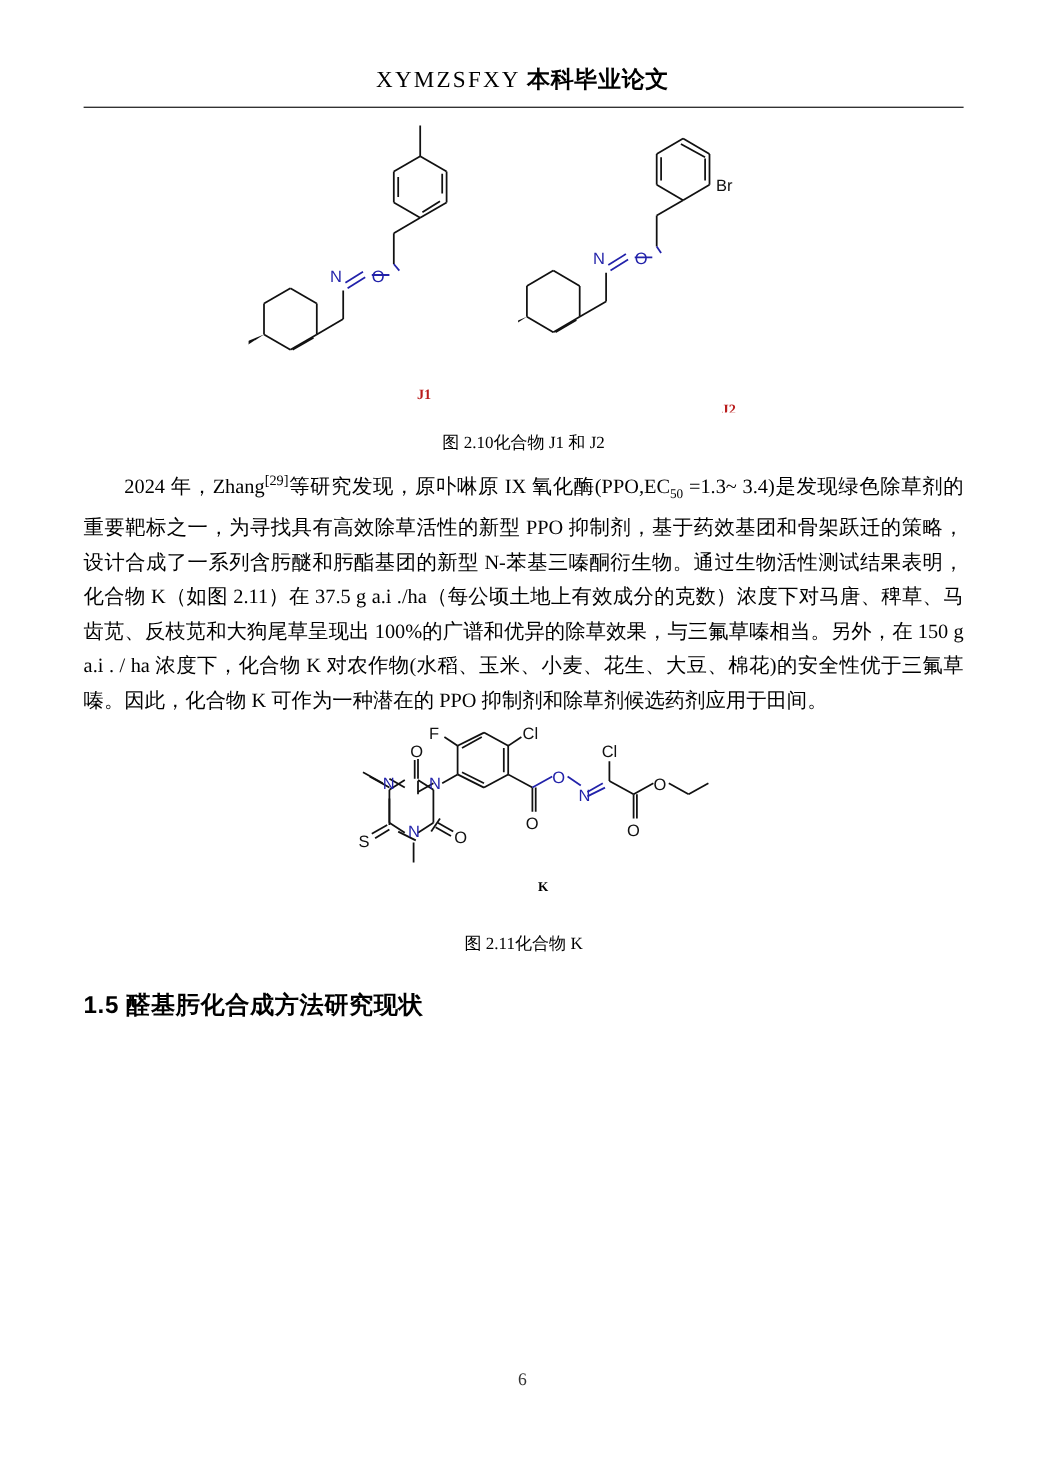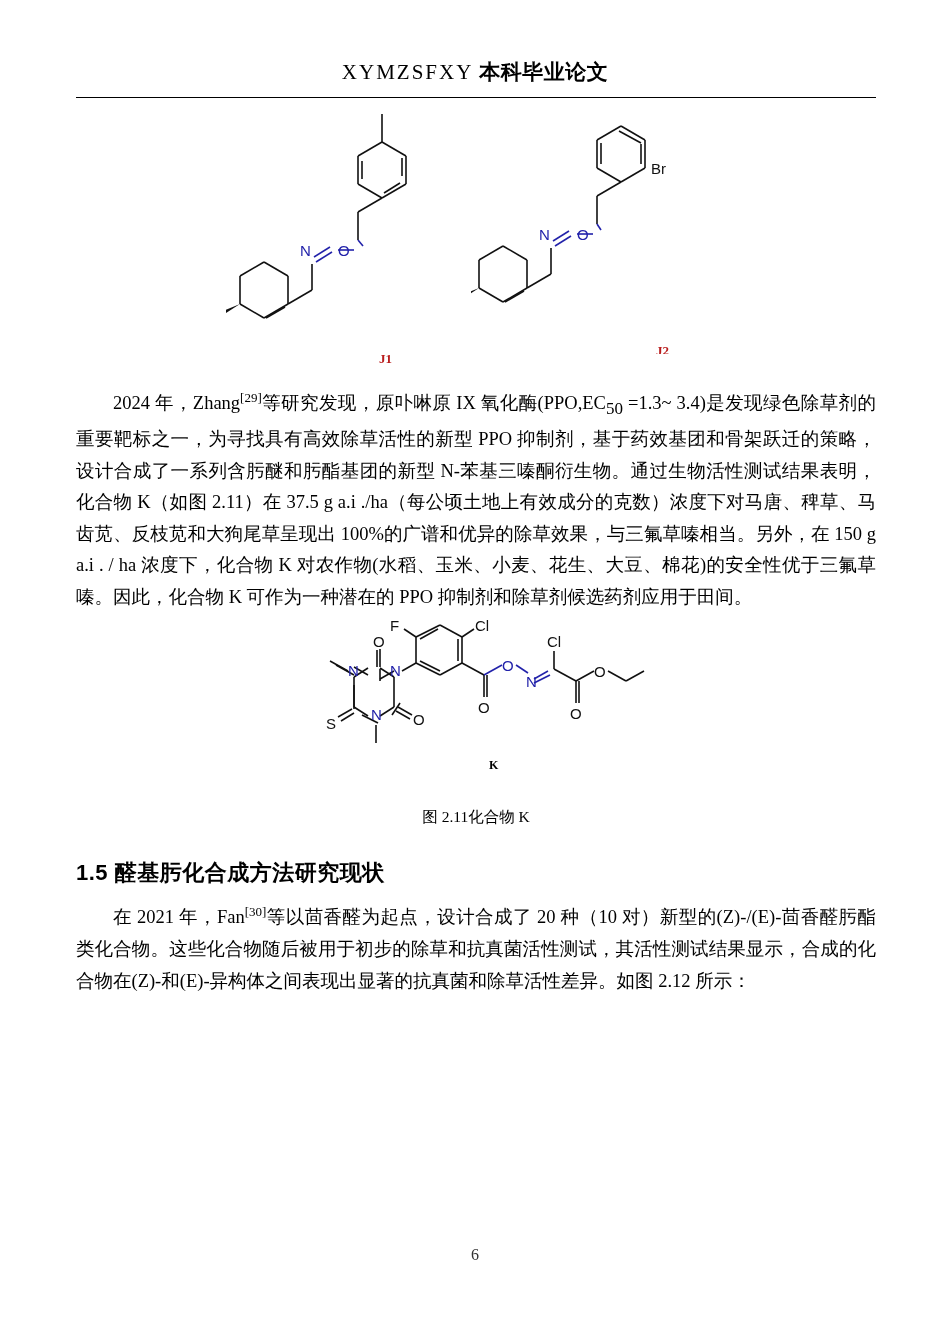--- a/index.html
+++ b/index.html
@@ -77,21 +77,21 @@
   .struct-label {
     position: absolute;
     font-family: "Liberation Serif", "DejaVu Serif", serif;
     font-weight: 700;
     font-size: 13px;
     color: #b91c1c;
   }
   .label-j1 { left: 303px; top: 247px; }
   .label-j2 {
     left: 580px;
-    top: 240px;
+    top: 261px;
     height: 10px;
     overflow: hidden;   
     line-height: 13px;
   }
 
   .fig-caption {
     width: 800px;
     text-align: center;
     font-size: 15.5px;
     margin-top: 18px;
@@ -102,21 +102,21 @@
   .para {
     font-size: 18.5px;
     line-height: 31.5px;
     text-align: justify;
     text-justify: inter-ideograph;
     margin: 8px 0 0 0;
     font-family: "Liberation Serif", "DejaVu Serif", serif;
   }
   .para.indent { text-indent: 2em; }
   sup { font-size: 13px; vertical-align: super; }
-  sub { font-size: 17px; vertical-align: sub; }
+  sub { font-size: 12px; vertical-align: sub; }
 
   
   .section-heading {
     font-size: 22px;
     font-weight: 700;
     font-family: "Liberation Sans", "DejaVu Sans", sans-serif;
     margin: 30px 0 8px 0;
     letter-spacing: 0.5px;
   }
 
@@ -276,20 +276,21 @@
           <g class="bond">
             <path d="M-13,195 L-13,222"></path>
             <path d="M-13,195 L-36,182"></path>
             <path d="M-10,190 L-33,177"></path>
           </g>
         </svg>
       </div>
       <div class="struct-label label-j2">J2</div>
     </div>
 
+    <div class="fig-caption">图 2.10化合物 J1 和 J2</div>
 
     <p class="para indent"><span>2024 年，Zhang</span><sup>[29]</sup><span>等研究发现，原卟啉原 IX 氧化酶(PPO,EC</span><sub>50</sub><span> =1.3~ 3.4)是发现绿色除草剂的重要靶标之一，为寻找具有高效除草活性的新型 PPO 抑制剂，基于药效基团和骨架跃迁的策略，设计合成了一系列含肟醚和肟酯基团的新型 N-苯基三嗪酮衍生物。通过生物活性测试结果表明，化合物 K（如图 2.11）在 37.5  g  a.i ./ha（每公顷土地上有效成分的克数）浓度下对马唐、稗草、马齿苋、反枝苋和大狗尾草呈现出 100%的广谱和优异的除草效果，与三氟草嗪相当。另外，在 150  g  a.i . / ha 浓度下，化合物 K 对农作物(水稻、玉米、小麦、花生、大豆、棉花)的安全性优于三氟草嗪。因此，化合物 K 可作为一种潜在的 PPO 抑制剂和除草剂候选药剂应用于田间。</span></p>
 
     <div class="k-block">
       <div class="k-struct">
         <svg width="340" height="150" viewBox="0 0 340 150">
 
           <g class="bond">
             <path d="M24,46 L42,56"></path>
             <path d="M42,66 L42,90"></path>
@@ -395,19 +396,18 @@
           <text class="atom atom-black" x="282" y="58">O</text>
         </svg>
       </div>
       <div class="k-label">K</div>
     </div>
 
     <div class="fig-caption">图 2.11化合物 K</div>
 
     <h2 class="section-heading">1.5 醛基肟化合成方法研究现状</h2>
 
-    <p class="para indent"><span>在 2021 年，Fan</span><sup>[30]</sup><span>等以茴香醛为起点，设计合成了 20 种（10 对）新型的(Z)-/(E)-茴香醛肟酯类化合物。这些化合物随后被用于初步的除草和抗真菌活性测试，其活性测试结果显示，合成的化合物在(Z)-和(E)-异构体之间表现出显著的抗真菌和除草活性差异。如图 2.12 所示：</span></p>
 
   </div>
 
   <div class="page-number">6</div>
 
 </div>
 
 </body></html>

